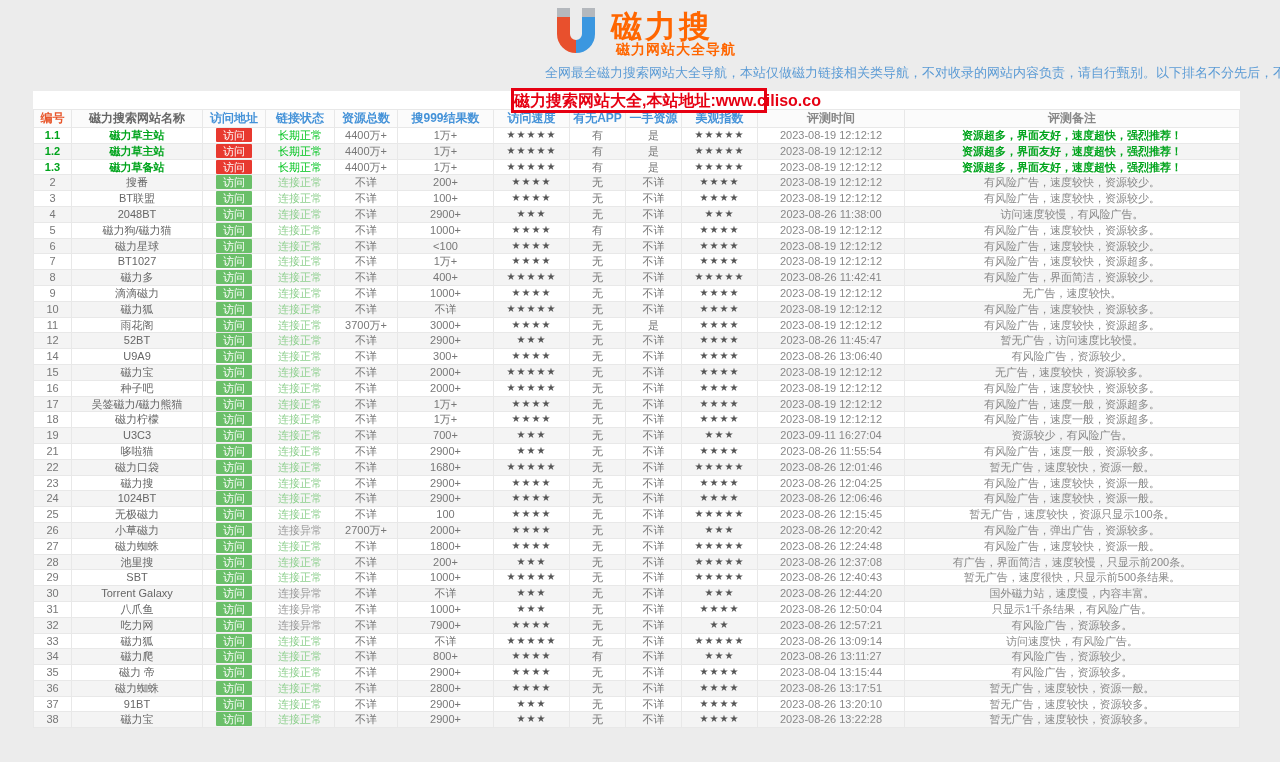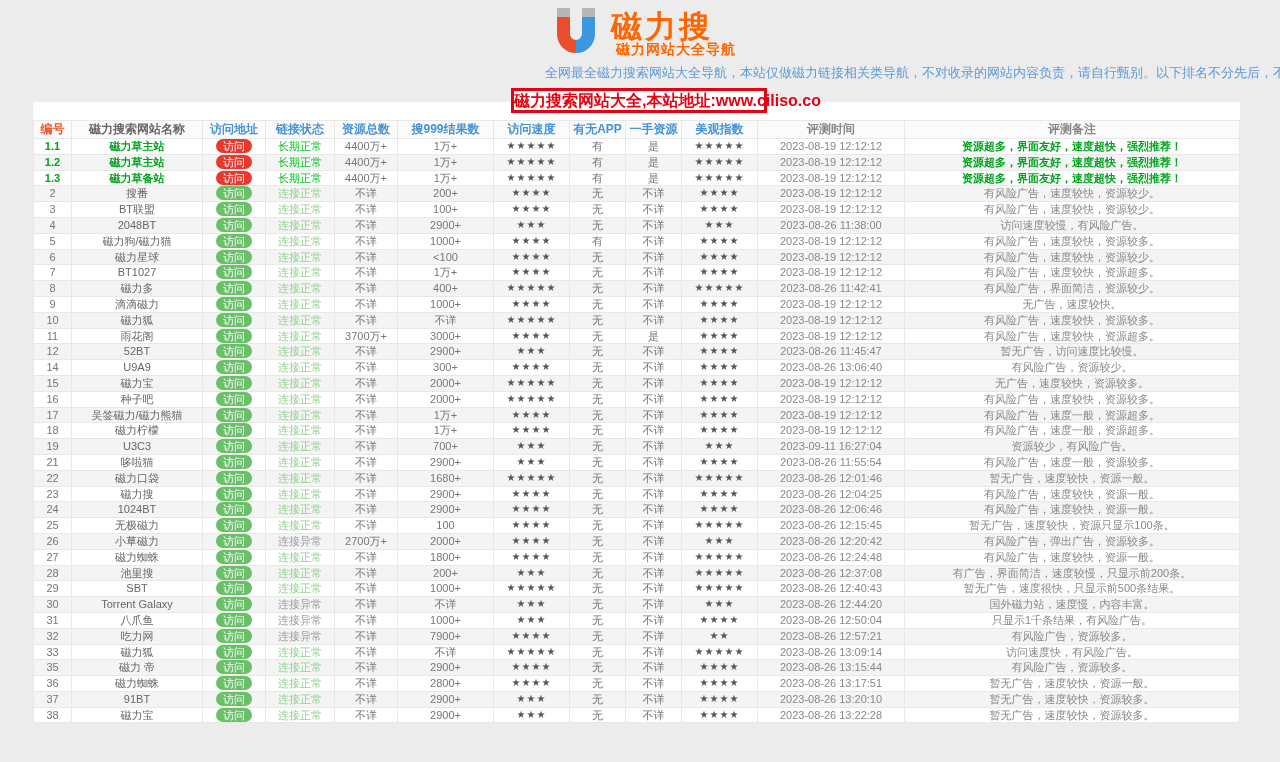--- a/index.html
+++ b/index.html
@@ -13,21 +13,21 @@
   .site-title{position:absolute;left:611px;top:6px;font-size:31px;font-weight:bold;color:#ff6600;letter-spacing:3px;}
   .site-subtitle{position:absolute;left:616px;top:41px;font-size:14px;font-weight:bold;color:#ff6600;letter-spacing:1px;}
   .desc{position:absolute;left:545px;top:64px;font-size:13px;color:#5b9bd5;white-space:nowrap;}
   .notice{
     position:absolute;left:511px;top:88px;width:250px;height:19px;z-index:6;
     border:3px solid #e60012;background:#ffffff;color:#e60012;
     font-weight:bold;font-size:16px;text-align:center;line-height:19px;white-space:nowrap;
   }
   
   .table-wrap{
-    position:absolute;left:33px;top:102px;width:1207px;background:#ffffff;
+    position:absolute;left:33px;top:91px;width:1207px;background:#ffffff;
     padding-top:18px;
   }
   table{border-collapse:collapse;table-layout:fixed;width:1207px;font-size:11px;color:#777;}
   th,td{border:1px solid #e8e8e8;text-align:center;padding:0;overflow:hidden;white-space:nowrap;}
   thead th{height:17px;font-size:12px;font-weight:bold;color:#4492d8;background:#fbfbfb;}
   thead th.col-id{color:#e8562b;}
   tbody td{height:14.8px;line-height:14.8px;}
   tbody tr:nth-child(even){background:#f4f4f4;}
   .col-id{width:37px;}
   .col-name{width:130px;color:#666;}
@@ -39,21 +39,21 @@
   .col-app{width:55px;}
   .col-firsthand{width:55px;}
   .col-looks{width:75px;}
   .col-time{width:146px;color:#888;}
   .col-remark{color:#888;}
   .stars{color:#555;letter-spacing:1px;font-size:10px;}
   .status-bright{color:#00c41e;}
   .status-ok{color:#8fd08f;}
   .status-bad{color:#999;}
   tr.hl td.col-id, tr.hl td.col-name, tr.hl td.col-remark{color:#00a41c;font-weight:bold;}
-  .btn{display:inline-block;padding:1px 7px;border-radius:7px;color:#fff;font-size:11px;line-height:12px;cursor:pointer;}
+  .btn{display:inline-block;padding:1px 7px;border-radius:1px;color:#fff;font-size:11px;line-height:12px;cursor:pointer;}
   .btn-red{background:#e8392f;}
   .btn-green{background:#6abf69;}
 </style>
 </head>
 <body>
 
 <div>
 
   <svg class="logo-icon" viewBox="0 0 50 48">
     <path d="M12.5 10 V 28 A 12.5 12.5 0 0 0 25 40.5" stroke="#e8502d" stroke-width="13" fill="none"></path>
@@ -542,31 +542,45 @@
             <td class="col-total">不详</td>
             <td class="col-results">不详</td>
             <td class="col-speed stars">★★★★★</td>
             <td class="col-app">无</td>
             <td class="col-firsthand">不详</td>
             <td class="col-looks stars">★★★★★</td>
             <td class="col-time">2023-08-26 13:09:14</td>
             <td class="col-remark">访问速度快，有风险广告。</td>
           </tr>
           <tr>
+            <td class="col-id">34</td>
+            <td class="col-name">磁力爬</td>
+            <td class="col-visit"><span class="btn btn-green">访问</span></td>
+            <td class="col-status status-ok">连接正常</td>
+            <td class="col-total">不详</td>
+            <td class="col-results">800+</td>
+            <td class="col-speed stars">★★★★</td>
+            <td class="col-app">有</td>
+            <td class="col-firsthand">不详</td>
+            <td class="col-looks stars">★★★</td>
+            <td class="col-time">2023-08-26 13:11:27</td>
+            <td class="col-remark">有风险广告，资源较少。</td>
+          </tr>
+          <tr>
             <td class="col-id">35</td>
             <td class="col-name">磁力 帝</td>
             <td class="col-visit"><span class="btn btn-green">访问</span></td>
             <td class="col-status status-ok">连接正常</td>
             <td class="col-total">不详</td>
             <td class="col-results">2900+</td>
             <td class="col-speed stars">★★★★</td>
             <td class="col-app">无</td>
             <td class="col-firsthand">不详</td>
             <td class="col-looks stars">★★★★</td>
-            <td class="col-time">2023-08-26 13:15:44</td>
+            <td class="col-time">2023-08-04 13:15:44</td>
             <td class="col-remark">有风险广告，资源较多。</td>
           </tr>
           <tr>
             <td class="col-id">36</td>
             <td class="col-name">磁力蜘蛛</td>
             <td class="col-visit"><span class="btn btn-green">访问</span></td>
             <td class="col-status status-ok">连接正常</td>
             <td class="col-total">不详</td>
             <td class="col-results">2800+</td>
             <td class="col-speed stars">★★★★</td>

